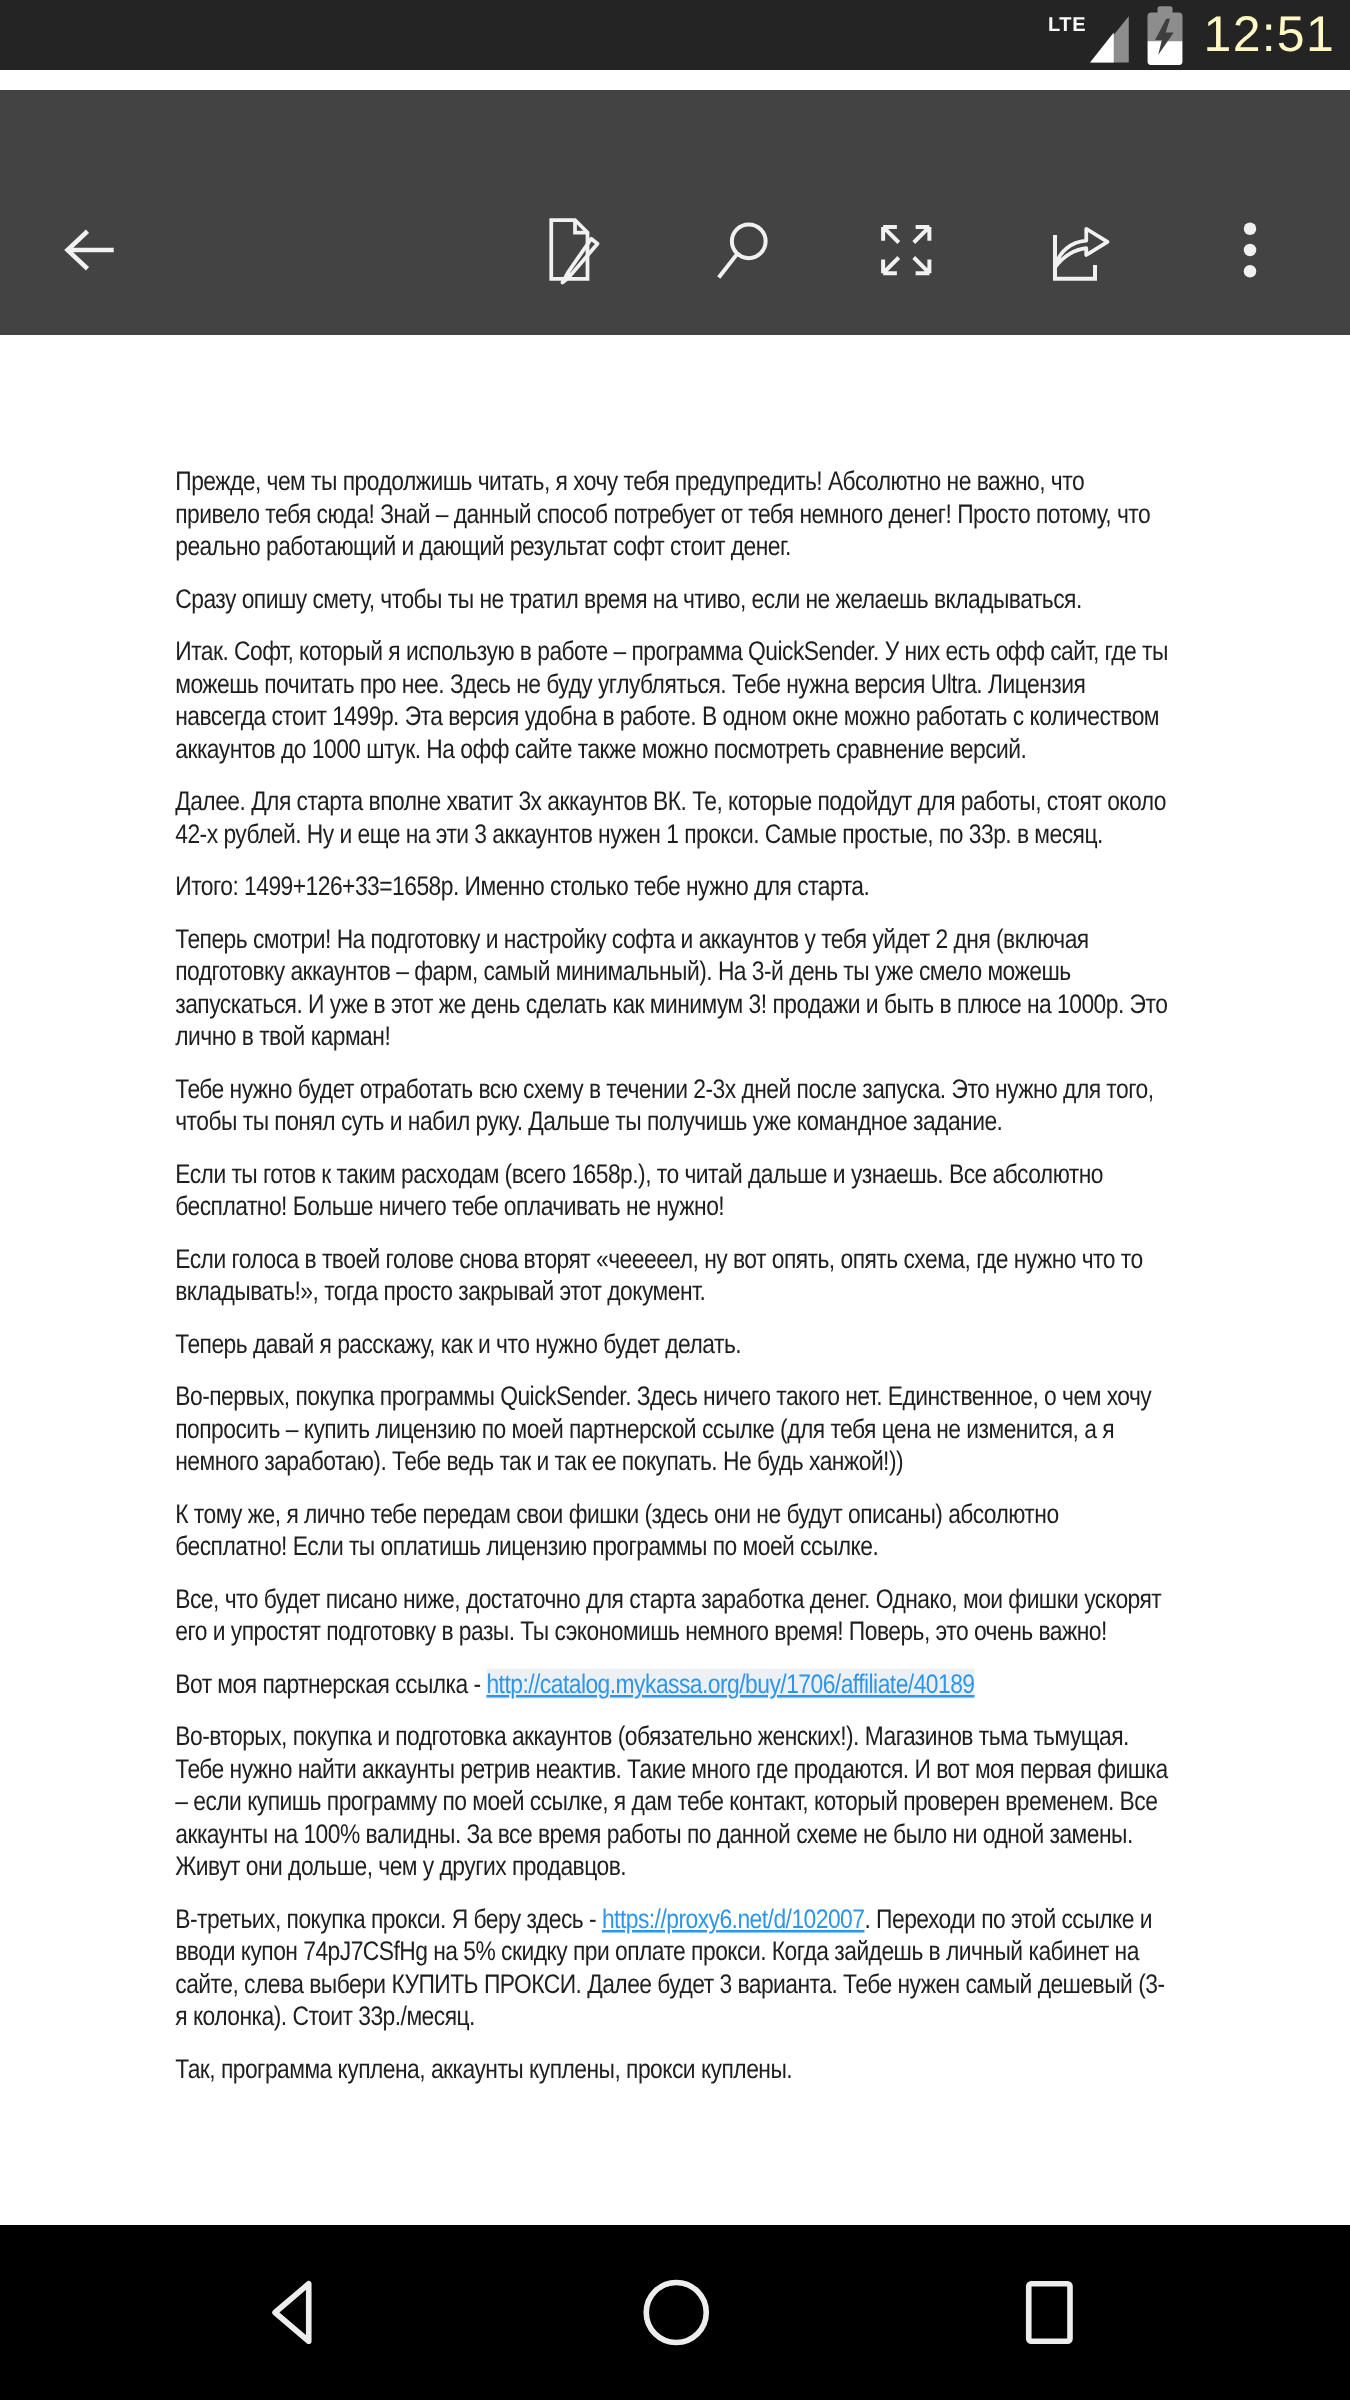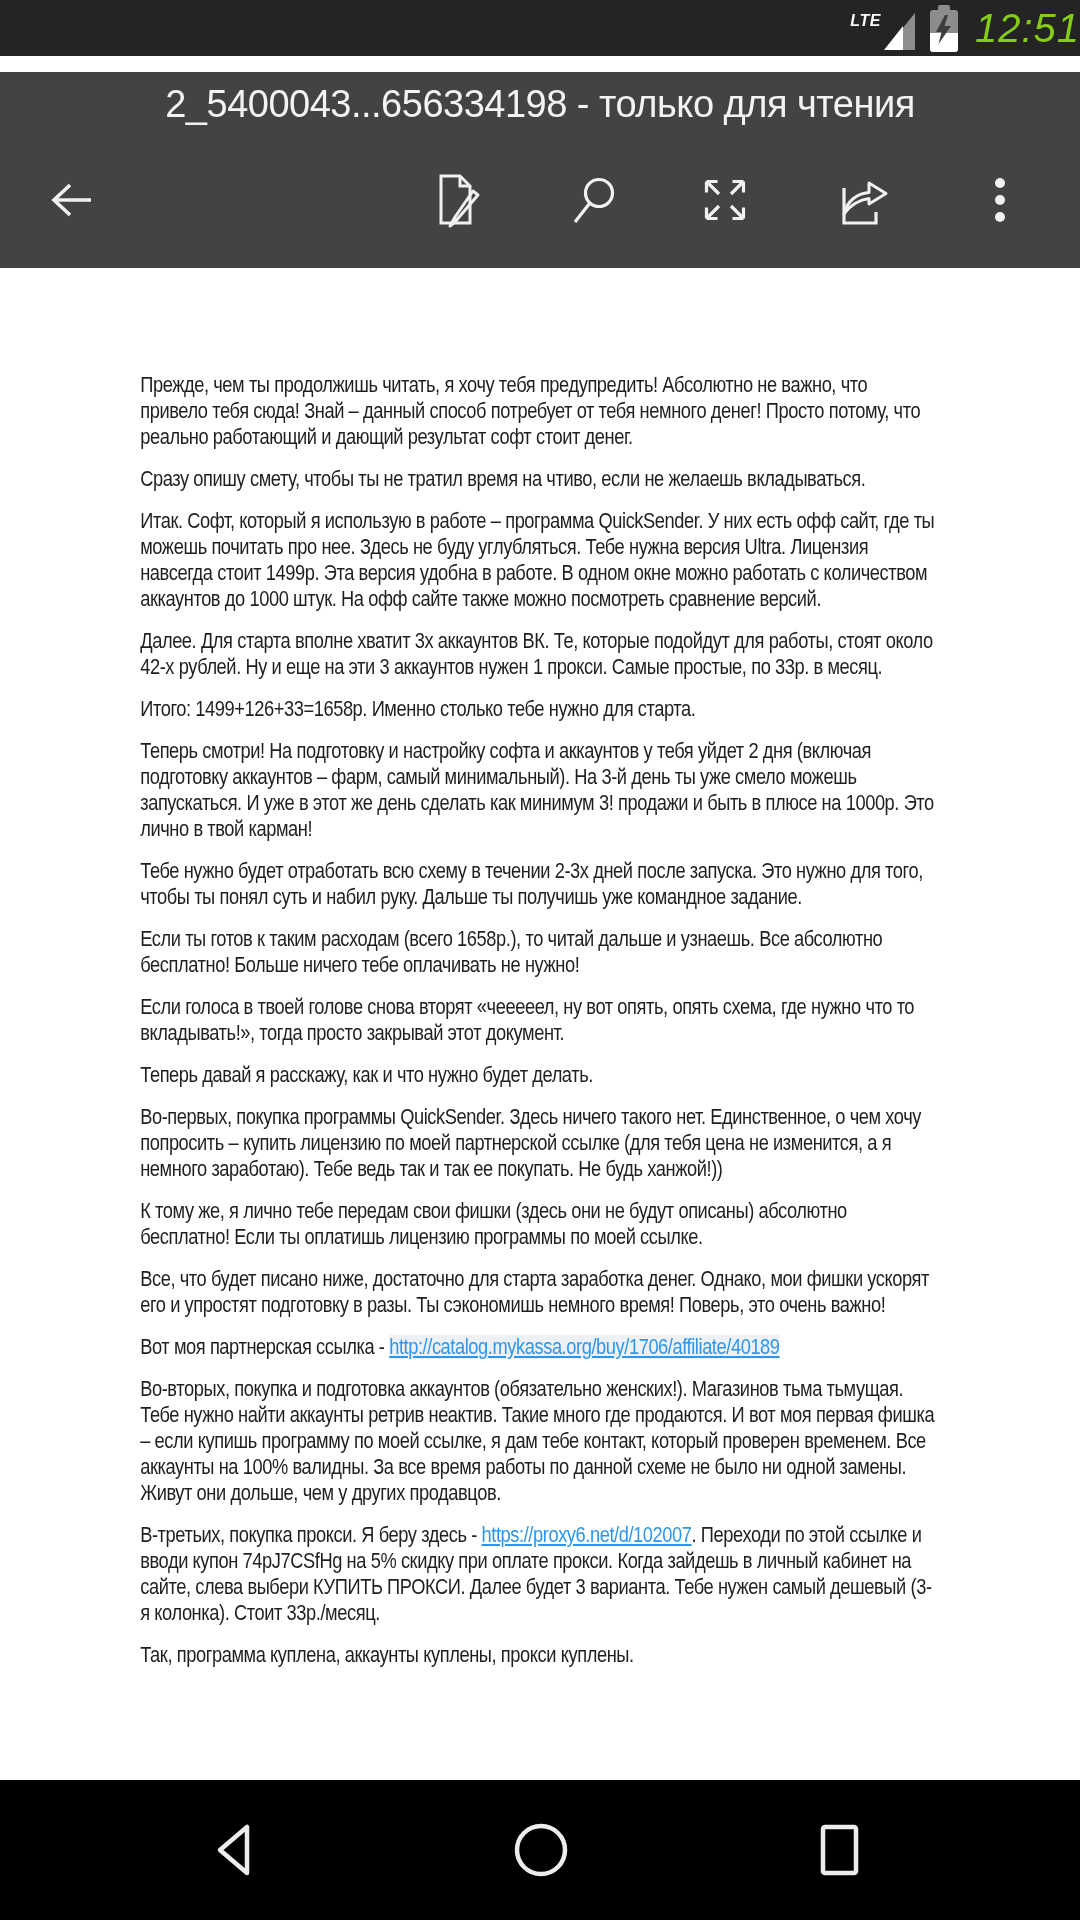--- a/index.html
+++ b/index.html
@@ -5,35 +5,34 @@
   * { margin:0; padding:0; box-sizing:border-box; }
   html,body { background:#000; }
   .screen {
     position:relative; width:1080px; height:1920px; overflow:hidden;
     font-family:"Liberation Sans","DejaVu Sans",sans-serif; background:#fff;
   }
   
   .status-bar {
     position:absolute; top:0; left:0; width:1080px; height:56px;
     background:#242424; display:flex; align-items:center; justify-content:flex-end;
-    padding-right:0;
-    font-style:italic;
+    padding-right:12px;
   }
   .net-label { color:#fafafa; font-size:16px; font-weight:bold; letter-spacing:.5px; align-self:flex-start; margin-top:12px; }
   .signal { position:relative; width:32px; height:40px; margin-left:2px; margin-right:14px; margin-top:4px; }
   .sig-bg { position:absolute; bottom:0; right:0; width:0; height:0;
     border-left:30px solid transparent; border-bottom:37px solid #8d8d8d; }
   .sig-fg { position:absolute; bottom:0; left:1px; width:0; height:0;
     border-left:19px solid transparent; border-bottom:24px solid #ffffff; }
   .battery { position:relative; width:30px; height:47px; margin-right:16px; }
   .battery .nub { position:absolute; top:0; left:9px; width:12px; height:6px; background:#8d8d8d; border-radius:2px 2px 0 0; }
   .battery .body { position:absolute; top:5px; left:1px; width:28px; height:42px; background:#8d8d8d; border-radius:3px; overflow:hidden; }
   .battery .fill { position:absolute; bottom:0; left:0; width:100%; height:19px; background:#ffffff; }
   .battery svg { position:absolute; top:5px; left:1px; }
-  .clock { color:#84cc16; font-size:40px; letter-spacing:1px;text-align:center; }
+  .clock { color:#fef9c3; font-size:40px; letter-spacing:1px;text-align:center; }
   
   .app-bar { position:absolute; top:72px; left:0; width:1080px; height:196px; background:#434343; }
   .doc-title {
     position:absolute; top:9px; left:0; width:100%; height:46px; line-height:46px;
     text-align:center; color:#f3f3f3; font-size:38px; letter-spacing:-0.5px; white-space:nowrap;
   }
   .tbtn { position:absolute; top:100px; width:56px; height:56px; background:none; border:none; padding:0; cursor:pointer; }
   .tbtn svg { display:block; }
   #btn-back { left:41px; }
   #btn-edit { left:427px; }
@@ -78,21 +77,20 @@
           <span class="fill"></span>
         </span>
       <svg width="28" height="42" viewBox="0 0 28 42">
         <polygon points="15,5 6,22 11.5,22 8.5,34 21,16 14.5,16 18,5" fill="#3e3e3e"></polygon>
       </svg>
     </span>
     <span class="clock">12:51</span>
   </div>
 
   <div class="app-bar">
-    <div class="doc-title">2_5400043...656334198 - только для чтения</div>
 
     <button class="tbtn" id="btn-back">
       <svg width="56" height="56" viewBox="0 0 56 56">
         <path d="M29 13 L13 28 L29 43 M13 28 H50" fill="none" stroke="#f1f1f1" stroke-width="3.6"></path>
       </svg>
     </button>
 
     <button class="tbtn" id="btn-edit">
       <svg width="56" height="56" viewBox="0 0 56 56">
         <path d="M14 4 H33 L43 14 V51 H14 Z" fill="none" stroke="#f1f1f1" stroke-width="3"></path>

